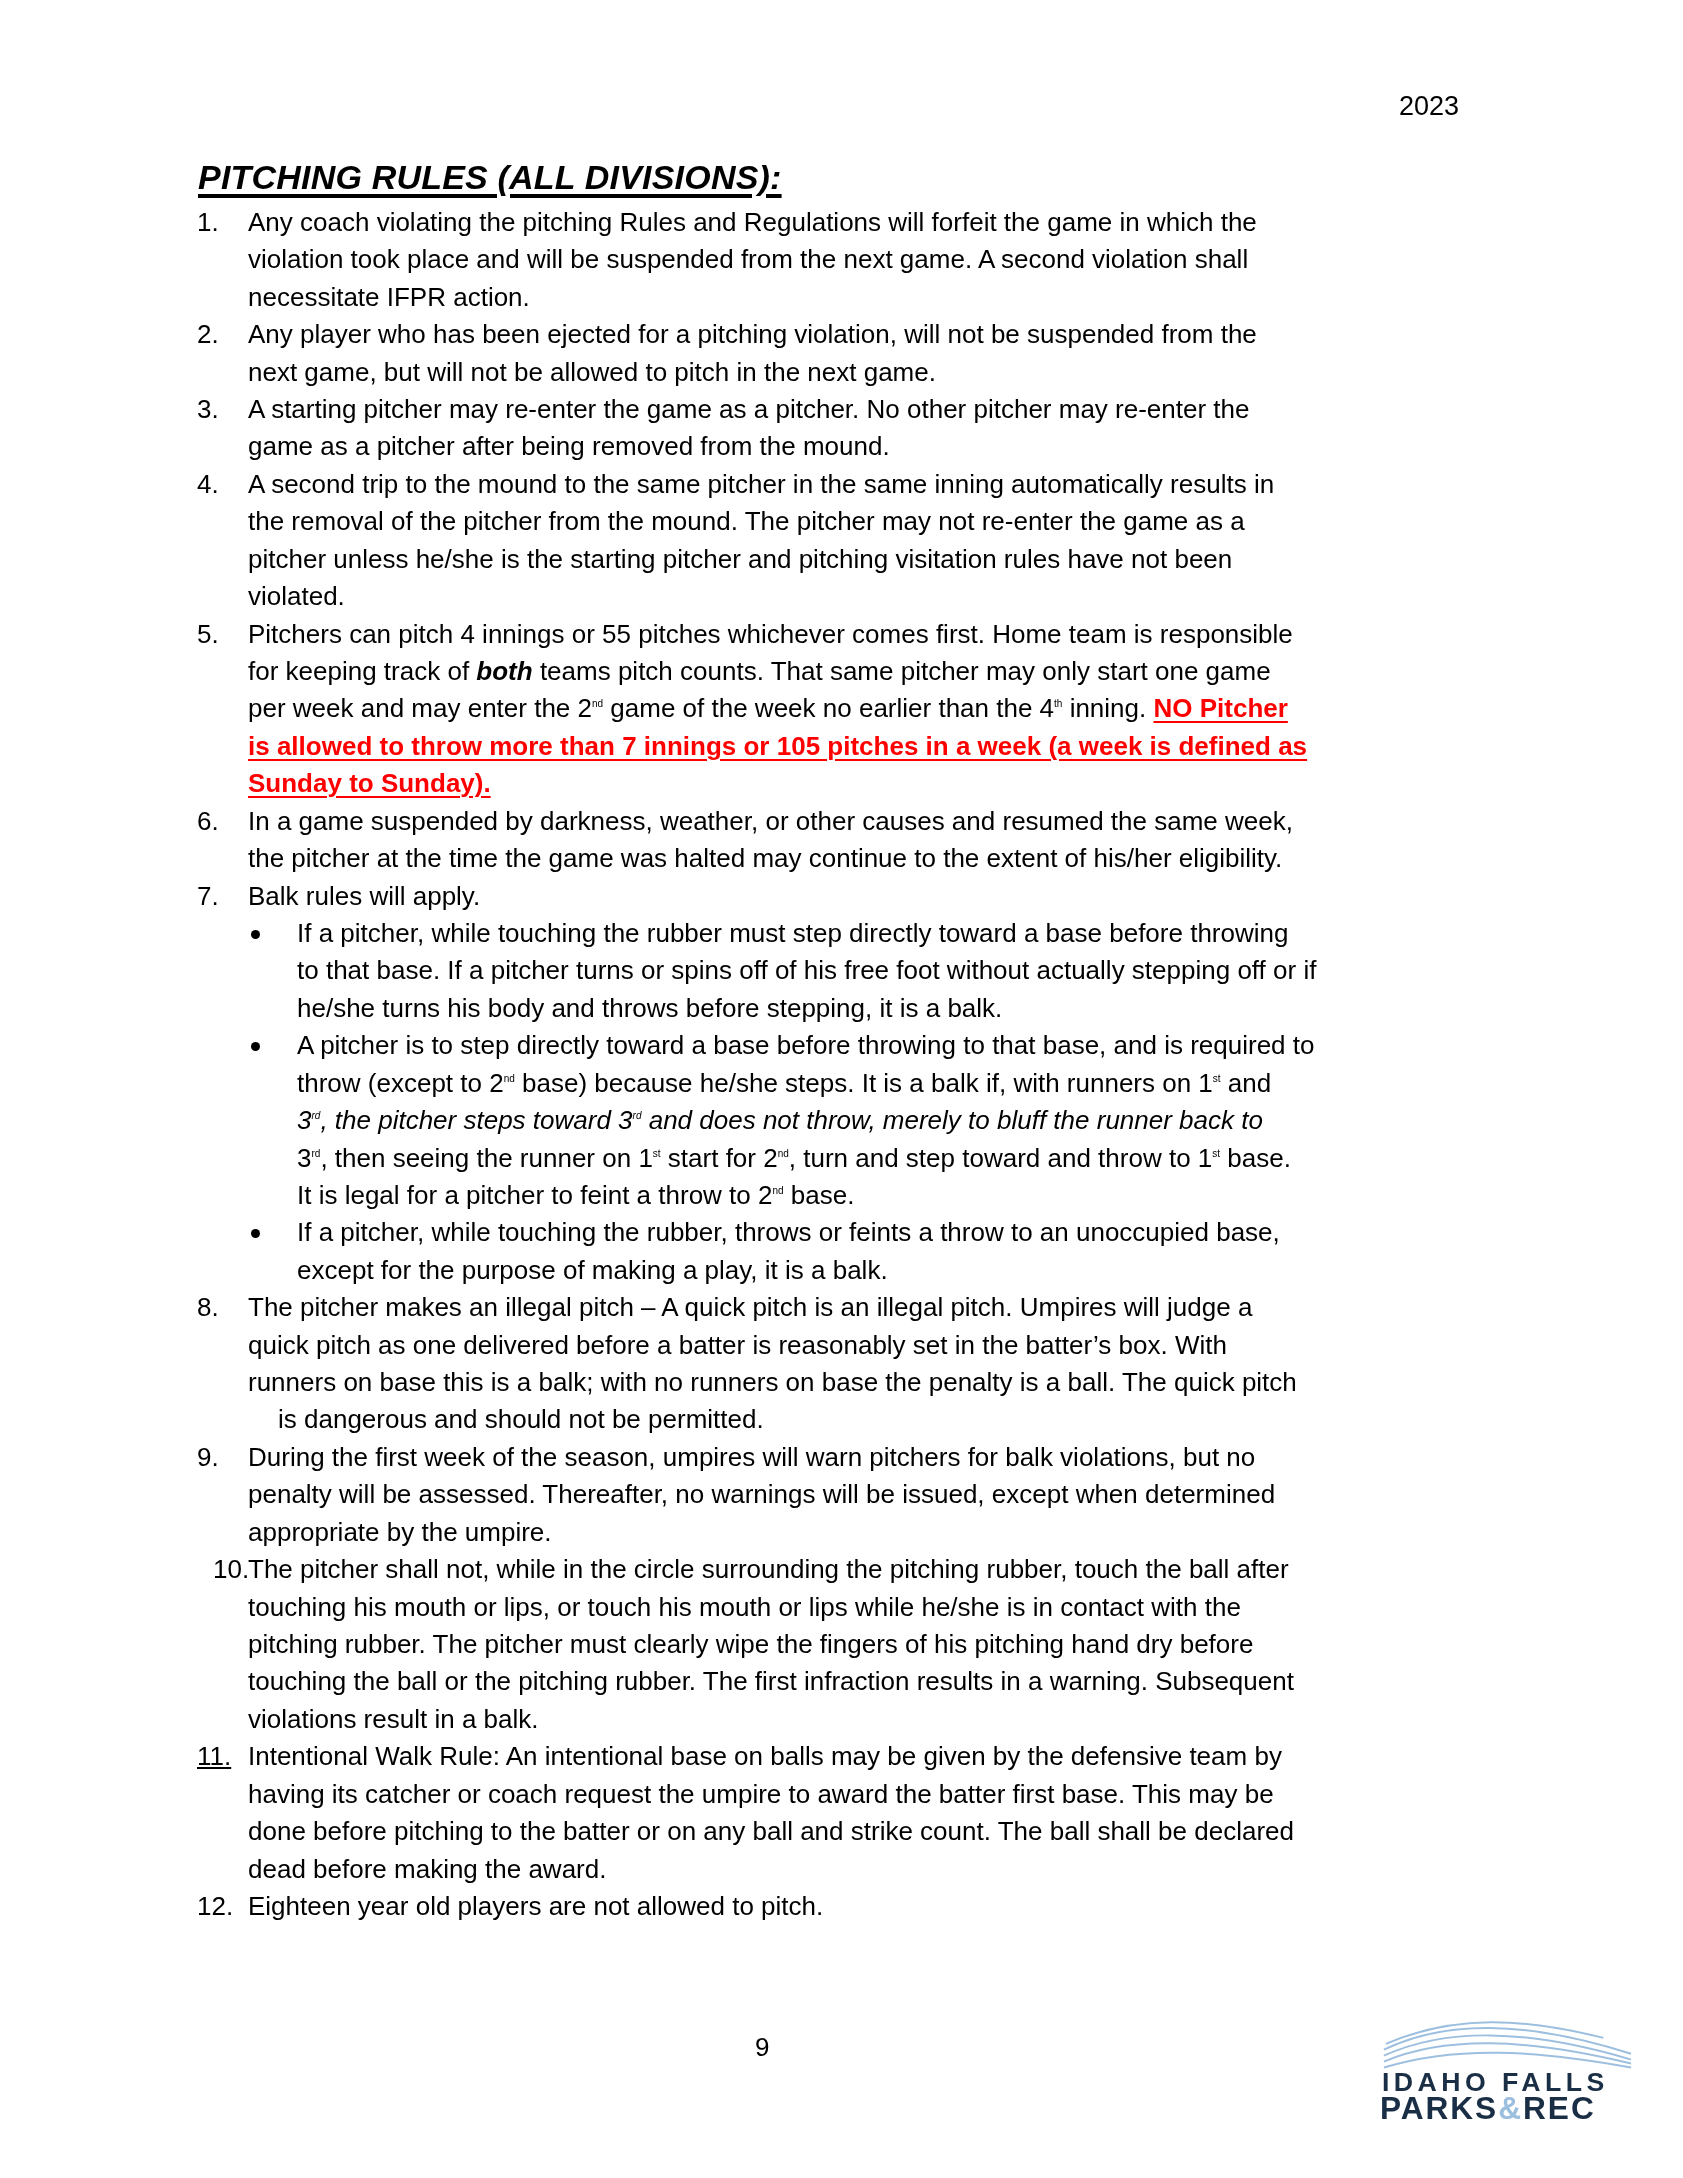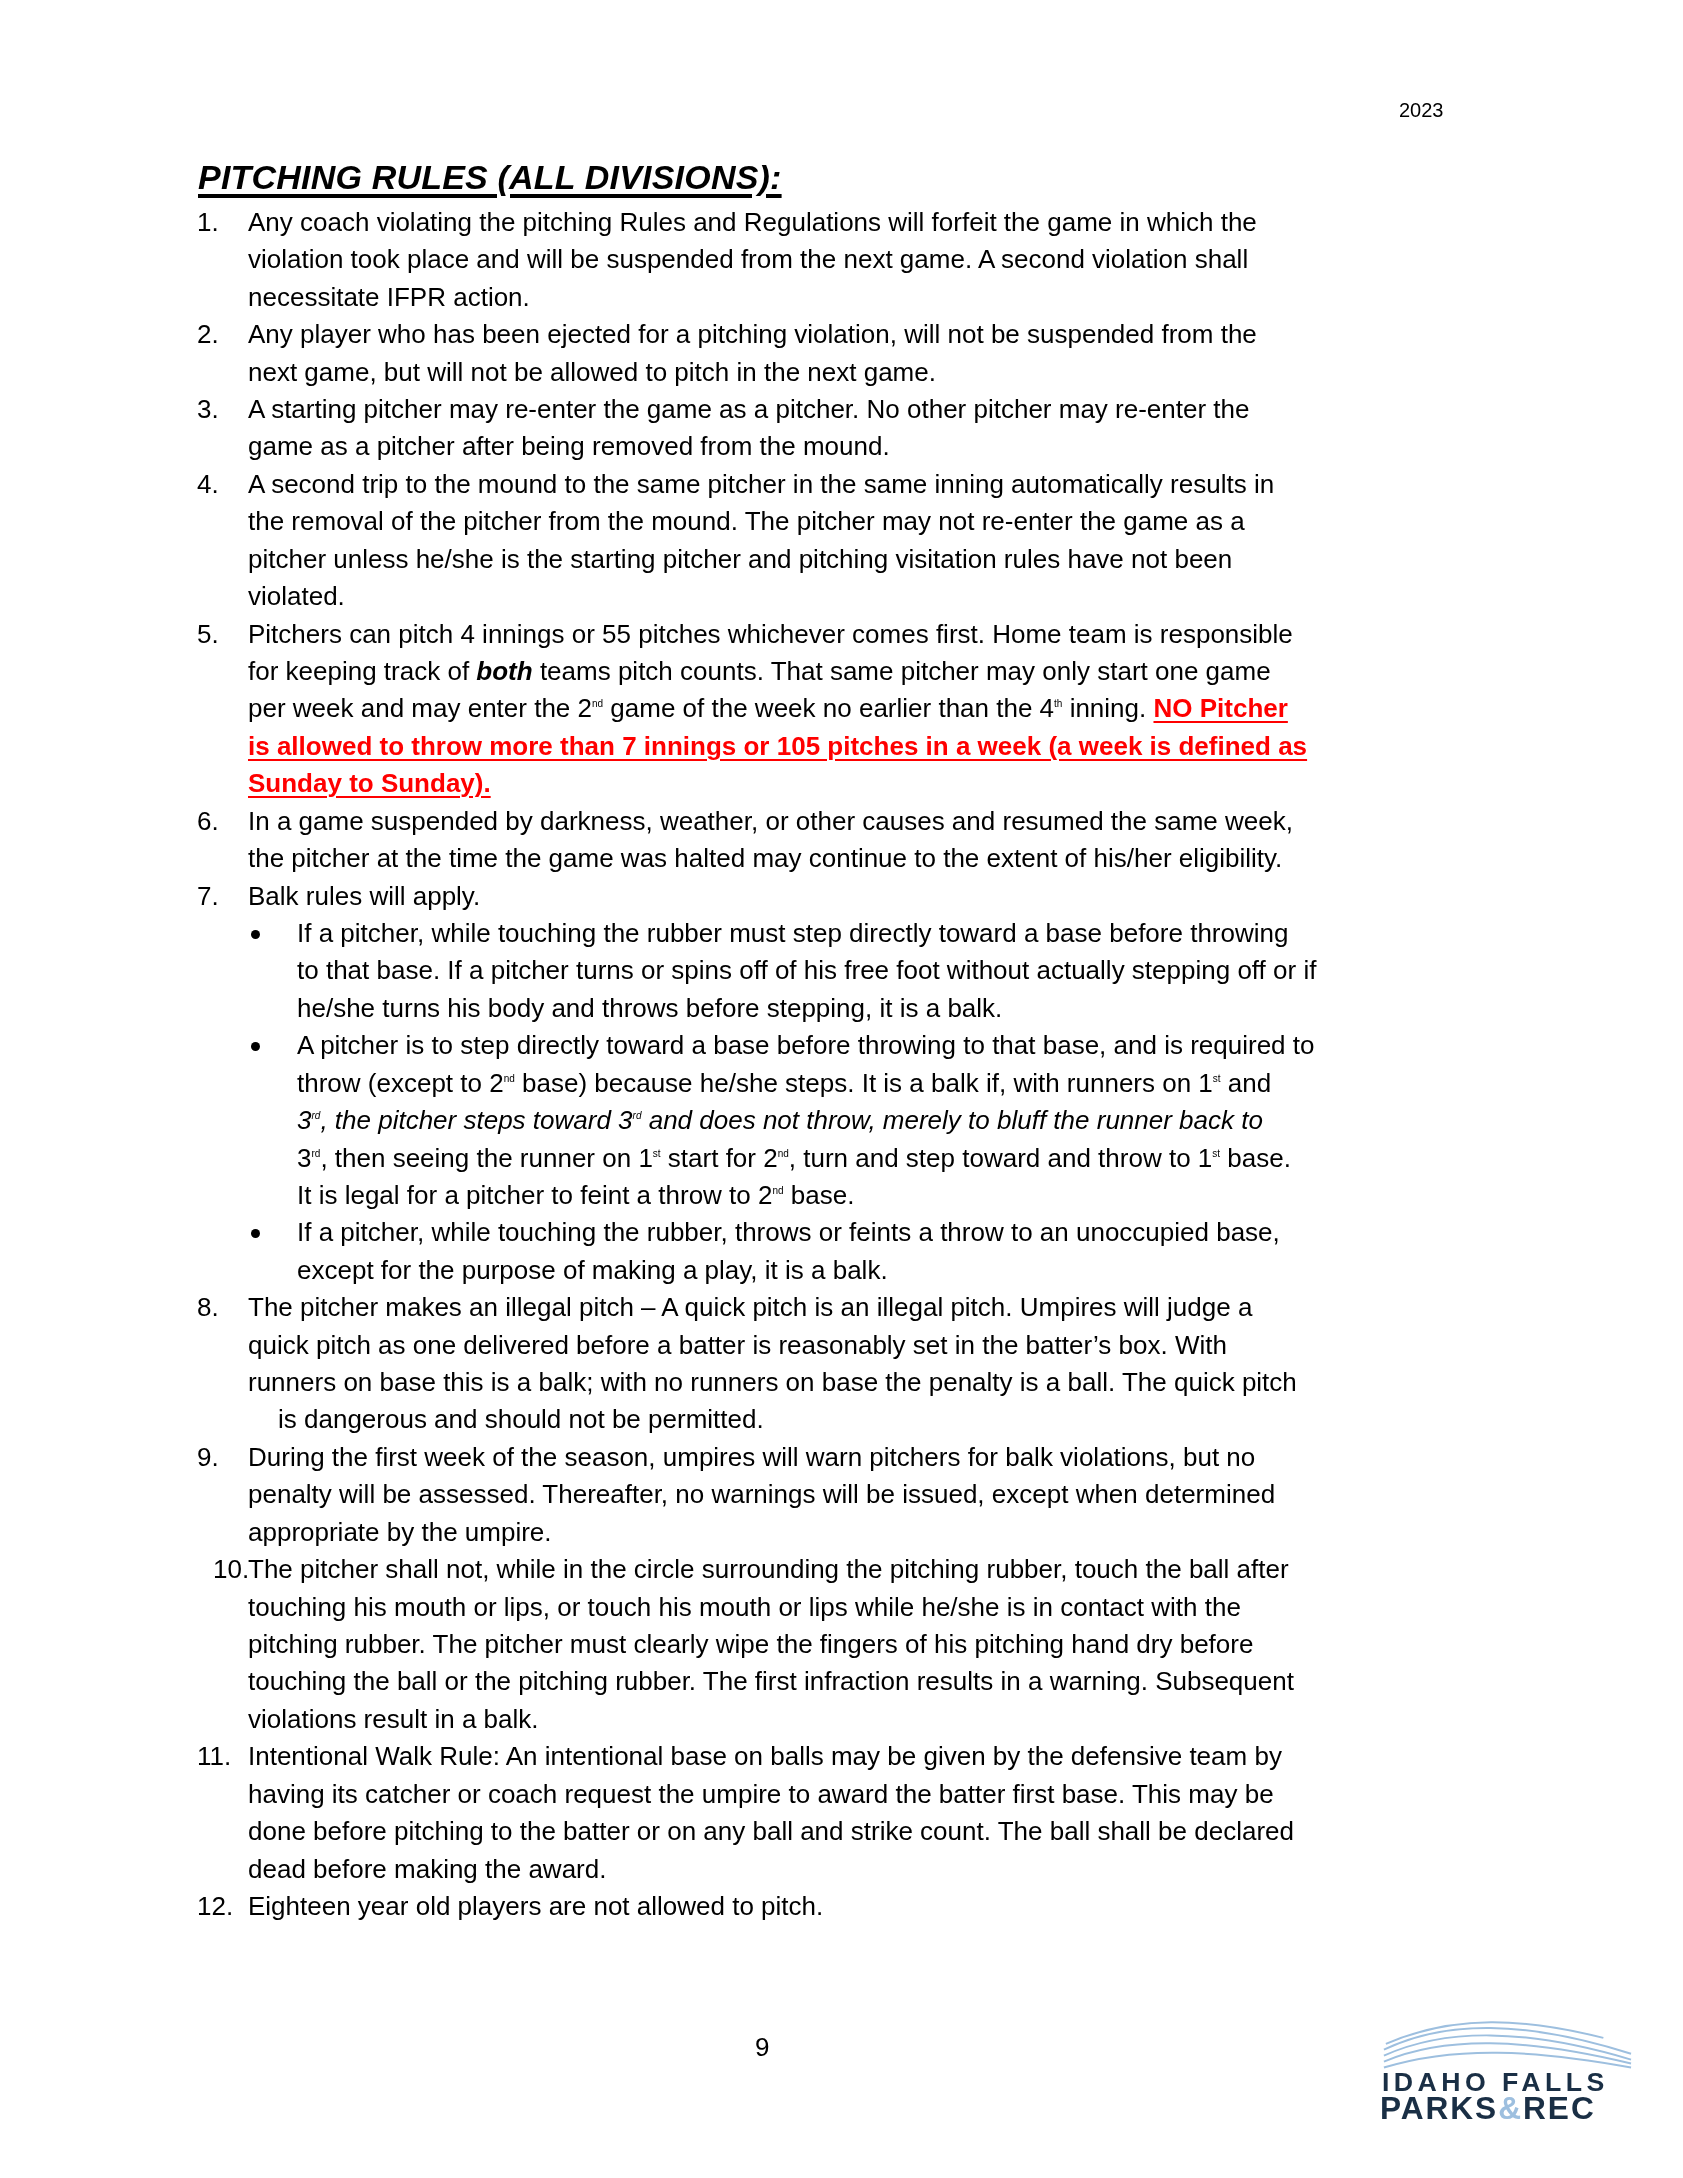--- a/index.html
+++ b/index.html
@@ -1,18 +1,18 @@
 <!DOCTYPE html>
 <html><head>
 <meta charset="utf-8">
 <style>
   html, body { margin: 0; padding: 0; background: #ffffff; }
   body { width: 1683px; height: 2178px; position: relative; overflow: hidden;
          font-family: "Liberation Sans", sans-serif; color: #000; }
-  .year { position: absolute; left: 1399px; top: 99px; font-size: 20px; text-align: center; }
+  .year { position: absolute; left: 1399px; top: 91px; font-size: 27px; text-align: center; }
   .title { position: absolute; left: 198px; top: 158px; font-size: 34px; font-weight: bold;
            font-style: italic; text-decoration: underline; text-decoration-thickness: 4px;
            text-underline-offset: 5px; letter-spacing: 0.2px; white-space: nowrap; }
   .list { position: absolute; left: 0; top: 0; width: 1683px; }
   .line { position: absolute; font-size: 26px; line-height: 37px; white-space: nowrap; }
   .num { position: absolute; font-size: 26px; line-height: 37px; }
   .bullet { position: absolute; width: 9px; height: 9px; border-radius: 50%; background: #000; }
   sup { font-size: 10px; vertical-align: 0; position: relative; top: -10px; line-height: 0; }
   .b { font-weight: bold; font-style: italic; }
   .red { color: #ff0000; font-weight: bold; text-decoration: underline; text-decoration-thickness: 2px; text-underline-offset: 4px; }
@@ -73,21 +73,21 @@
     <div class="num" style="left: 197px; top: 1439px;">9.</div>
     <div class="line" style="left: 248px; top: 1439px;"><span>During the first week of the season, umpires will warn pitchers for balk violations, but no</span></div>
     <div class="line" style="left: 248px; top: 1476px;"><span>penalty will be assessed. Thereafter, no warnings will be issued, except when determined</span></div>
     <div class="line" style="left: 248px; top: 1514px;"><span>appropriate by the umpire.</span></div>
     <div class="num" style="left: 213px; top: 1551px;">10.</div>
     <div class="line" style="left: 248px; top: 1551px;"><span>The pitcher shall not, while in the circle surrounding the pitching rubber, touch the ball after</span></div>
     <div class="line" style="left: 248px; top: 1589px;"><span>touching his mouth or lips, or touch his mouth or lips while he/she is in contact with the</span></div>
     <div class="line" style="left: 248px; top: 1626px;"><span>pitching rubber. The pitcher must clearly wipe the fingers of his pitching hand dry before</span></div>
     <div class="line" style="left: 248px; top: 1663px;"><span>touching the ball or the pitching rubber. The first infraction results in a warning. Subsequent</span></div>
     <div class="line" style="left: 248px; top: 1701px;"><span>violations result in a balk.</span></div>
-    <div class="num" style="left: 197px; top: 1738px;">11.</div>
+    <div class="num" style="left: 197px; top: 1738px; text-decoration: underline;">11.</div>
     <div class="line" style="left: 248px; top: 1738px;"><span>Intentional Walk Rule: An intentional base on balls may be given by the defensive team by</span></div>
     <div class="line" style="left: 248px; top: 1776px;"><span>having its catcher or coach request the umpire to award the batter first base. This may be</span></div>
     <div class="line" style="left: 248px; top: 1813px;"><span>done before pitching to the batter or on any ball and strike count. The ball shall be declared</span></div>
     <div class="line" style="left: 248px; top: 1851px;"><span>dead before making the award.</span></div>
     <div class="num" style="left: 197px; top: 1888px;">12.</div>
     <div class="line" style="left: 248px; top: 1888px;"><span>Eighteen year old players are not allowed to pitch.</span></div>
   </div>
 
 <div class="pagenum">9</div>
 

